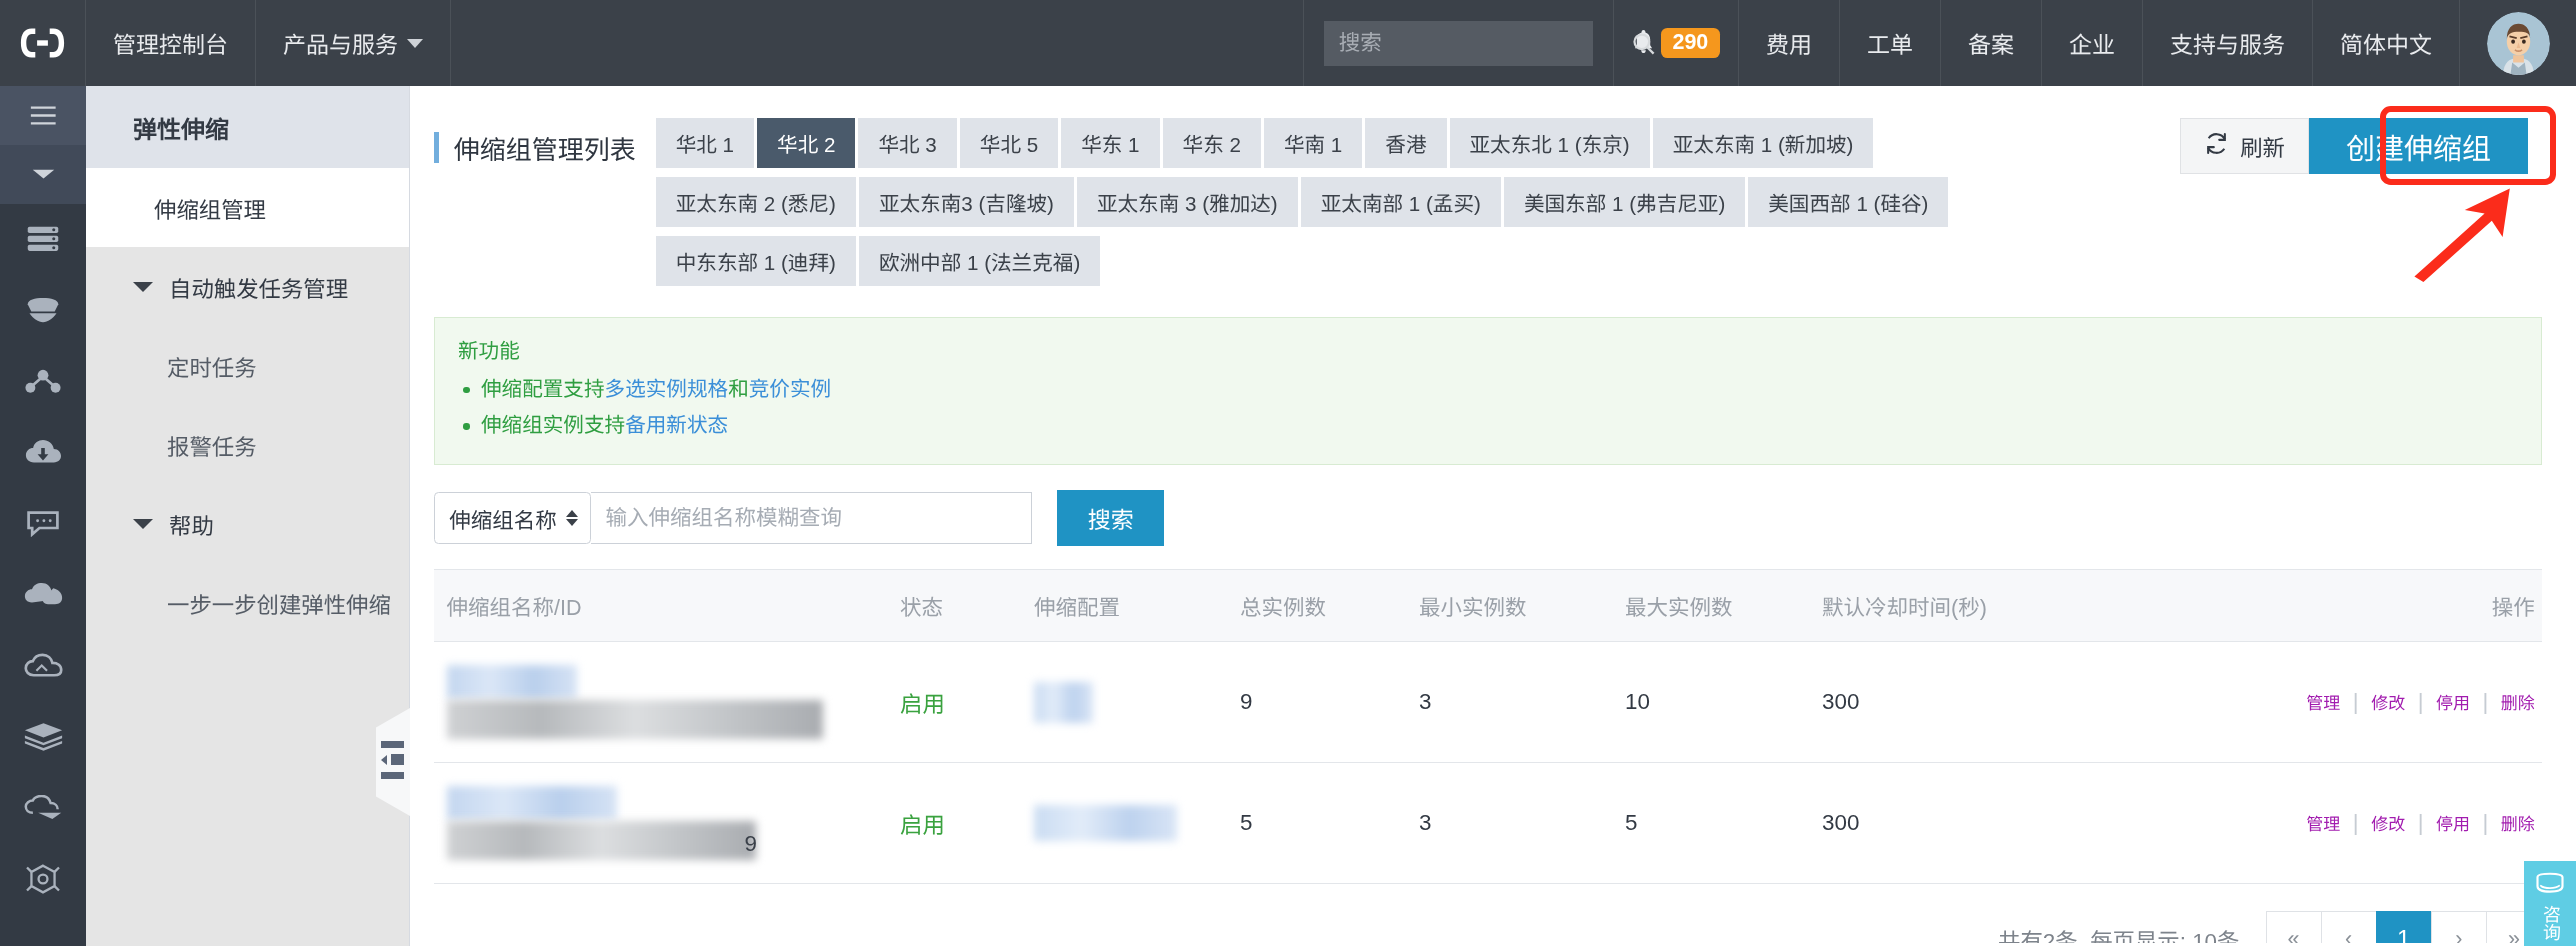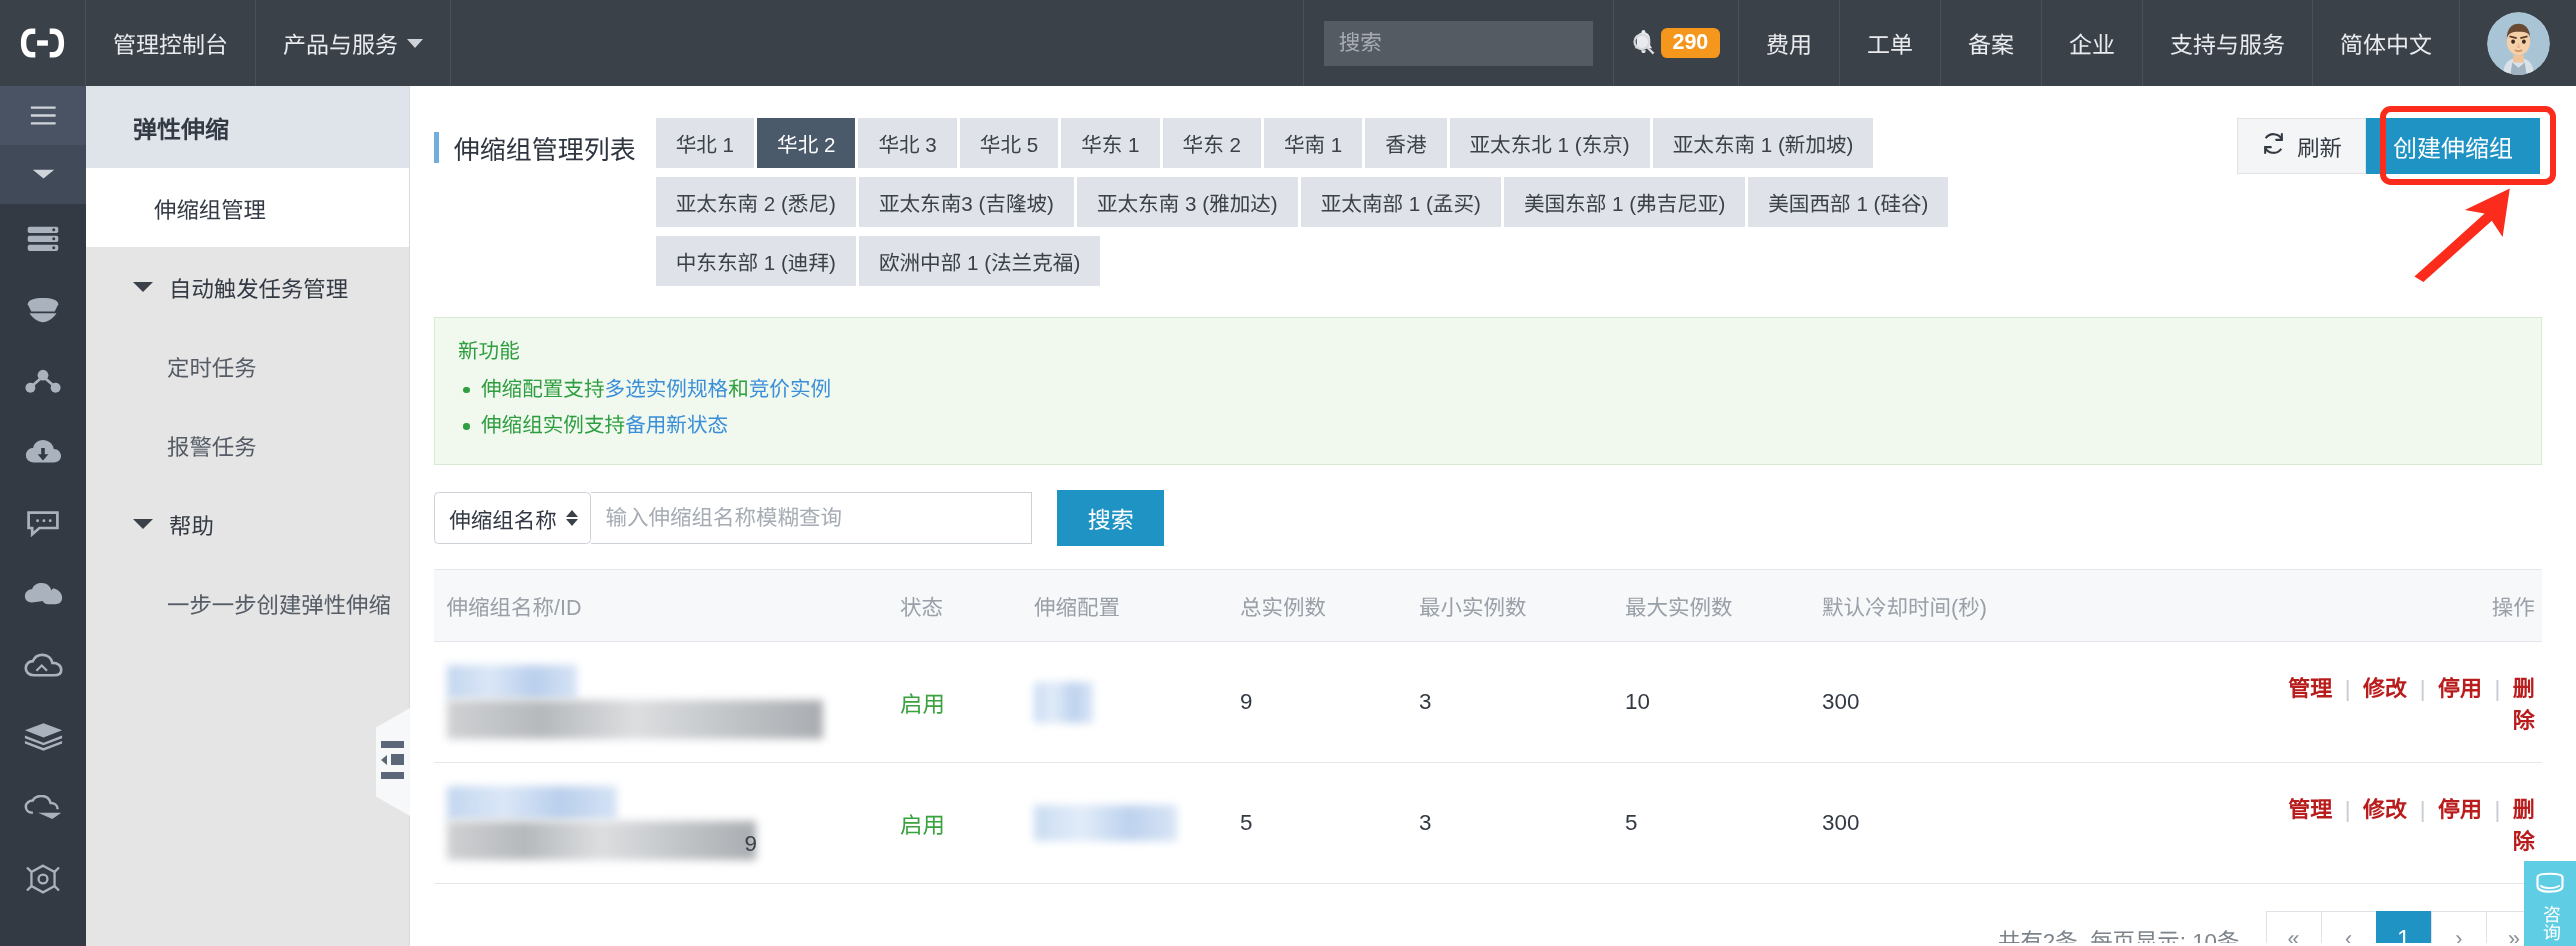--- a/index.html
+++ b/index.html
@@ -150,30 +150,30 @@
     width: 1398px;
   }
   .region-tab {
     background: #dfe3e9; color: #3b4149; font-size: 20.6px;
     padding: 0 20px; height: 50px; display: flex; align-items: center;
     justify-content: center; cursor: pointer; white-space: nowrap;
   }
   .region-tab.active { background: #4a5a6b; color: #ffffff; }
 
   .head-actions {
-    position: absolute; right: 36px; top: 32px; display: flex; align-items: center;
+    position: absolute; right: 48px; top: 32px; display: flex; align-items: center;
   }
   .btn-refresh {
     background: #f4f5f6; border: 0.9px solid #e0e2e5; height: 56px;
     display: flex; align-items: center; gap: 10.8px; padding: 0 23px;
     font-size: 22.4px; color: #333a44; cursor: pointer;
   }
   .btn-create {
-    background: #1f93c4; color: #ffffff; height: 56px; padding: 0 27px;
-    display: flex; align-items: center; font-size: 24px; cursor: pointer;
+    background: #1f93c4; color: #ffffff; height: 56px; padding: 0 37px;
+    display: flex; align-items: center; font-size: 29px; cursor: pointer;
     border: 0;
   }
 
   
   #annot-box {
     position: absolute; right: 20px; top: 20px; width: 176px; height: 79px;
     border: 6.3px solid #fb2c1b; border-radius: 10.8px; z-index: 12;
     pointer-events: none;
   }
   #annot-arrow {
@@ -243,21 +243,21 @@
   .c-name   { width: 466px; padding-left: 12.5px !important; }
   .c-status { width: 134px; font-family: Liberation Mono, monospace; }
   .c-conf   { width: 206px; }
   .c-total  { width: 179px; }
   .c-min    { width: 206px; }
   .c-max    { width: 197px; }
   .c-cool   { width: 448px; }
   .c-ops    { text-align: right !important; padding-right: 7.2px !important; }
   .status-on { color: #3aa23f; }
   .ops a {
-    color: #b91c1c; font-size: 22px; text-decoration: none; cursor: pointer; font-weight: bold;
+    color: #a21caf; font-size: 17px; text-decoration: none; cursor: pointer;
   }
   .ops span.sep { color: #c6ccd3; margin: 0 12.5px; }
 
   
   .redact { position: relative; height: 66px; }
   .rb {
     position: absolute; border-radius: 1.8px; filter: blur(4.5px);
   }
   .rb-blue { background: linear-gradient(90deg,#c3d6ef,#dbe7f7,#b9cfec,#d6e3f5); }
   .rb-gray { background: linear-gradient(90deg,#cfd1d3,#b6b9bc,#dcdee0,#c2c5c8,#a9acb0); }

